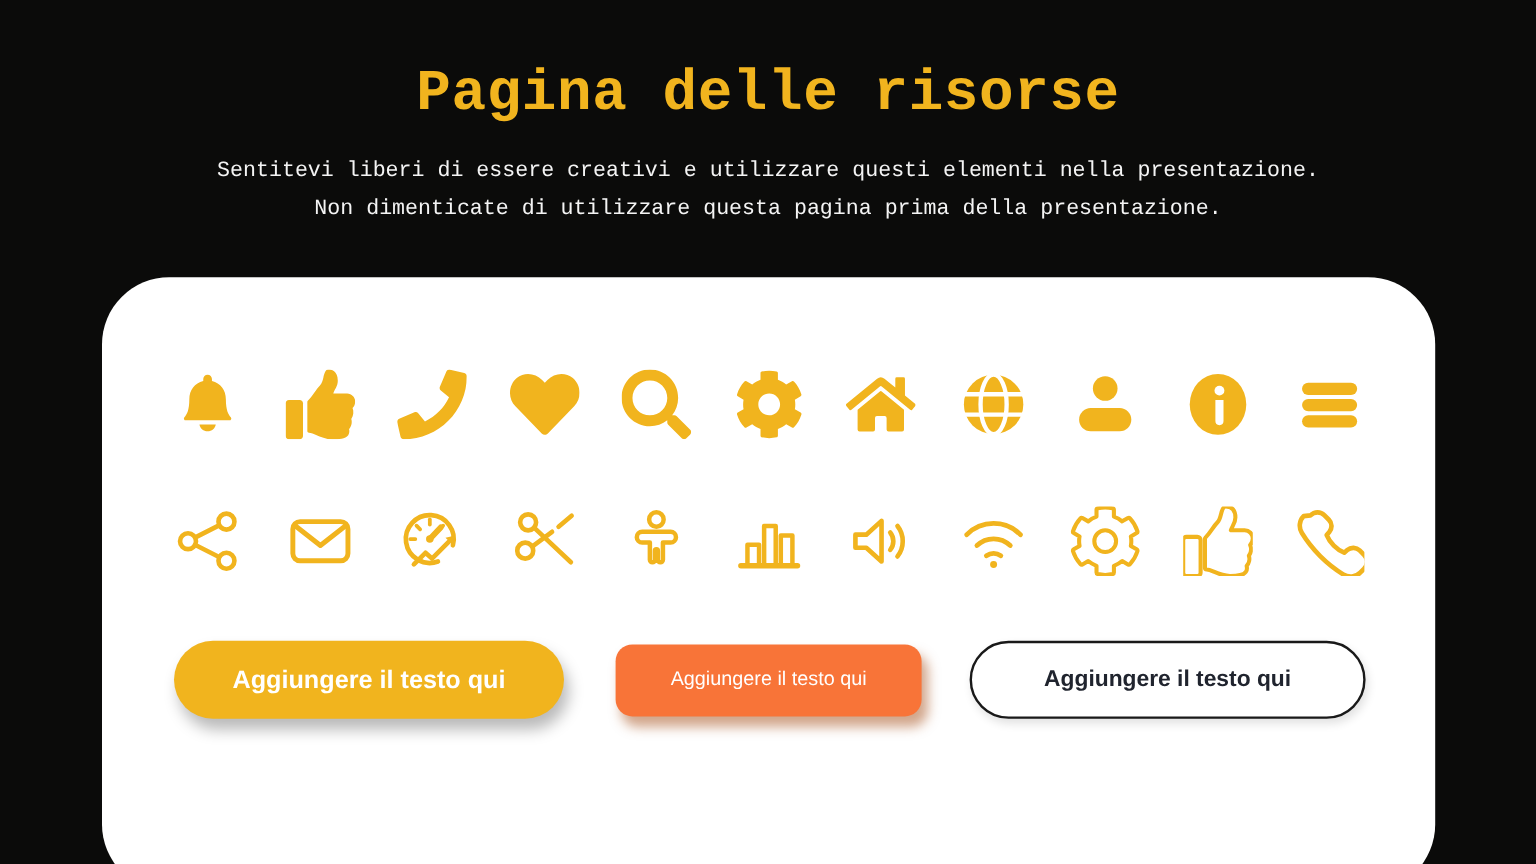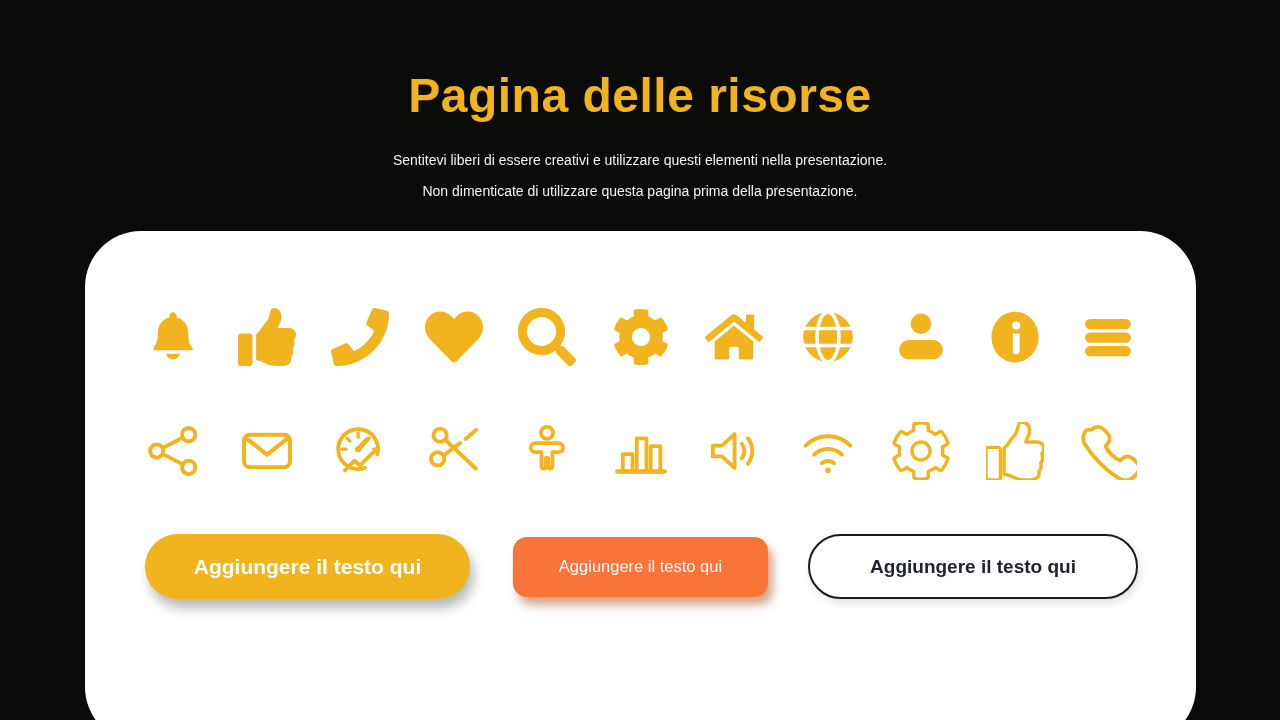--- a/index.html
+++ b/index.html
@@ -2,29 +2,29 @@
 <html><head>
 <meta charset="utf-8">
 <style>
   html,body{margin:0;padding:0;}
   body{
     width:1280px;height:720px;
     background:var(--bg,#0B0B0A);
     font-family:"Liberation Sans",sans-serif;
     position:relative;overflow:hidden;
   }
-  .hero{position:absolute;top:16px;left:0;width:1280px;text-align:center;}
+  .hero{position:absolute;top:0;left:0;width:1280px;text-align:center;font-family:Liberation Mono, monospace;}
   .page-title{
     margin:0;padding-top:52px;
     font-size:48px;font-weight:800;letter-spacing:.5px;
     color:var(--yellow,#F2B60F);
   }
   .subtitle{
     margin-top:22px;
-    color:#F4F4F4;font-size:14px;line-height:31px;font-weight:400;
+    color:#F4F4F4;font-size:18px;line-height:31px;font-weight:400;
   }
   .card{
     position:absolute;left:85px;top:231px;width:1111px;height:512px;
     background:var(--card,#ffffff);border-radius:56px;
   }
   .icon-row{
     position:absolute;left:56px;right:56px;
     display:flex;justify-content:space-between;align-items:center;height:72px;
   }
   .icon-row.row1{top:70px;}

